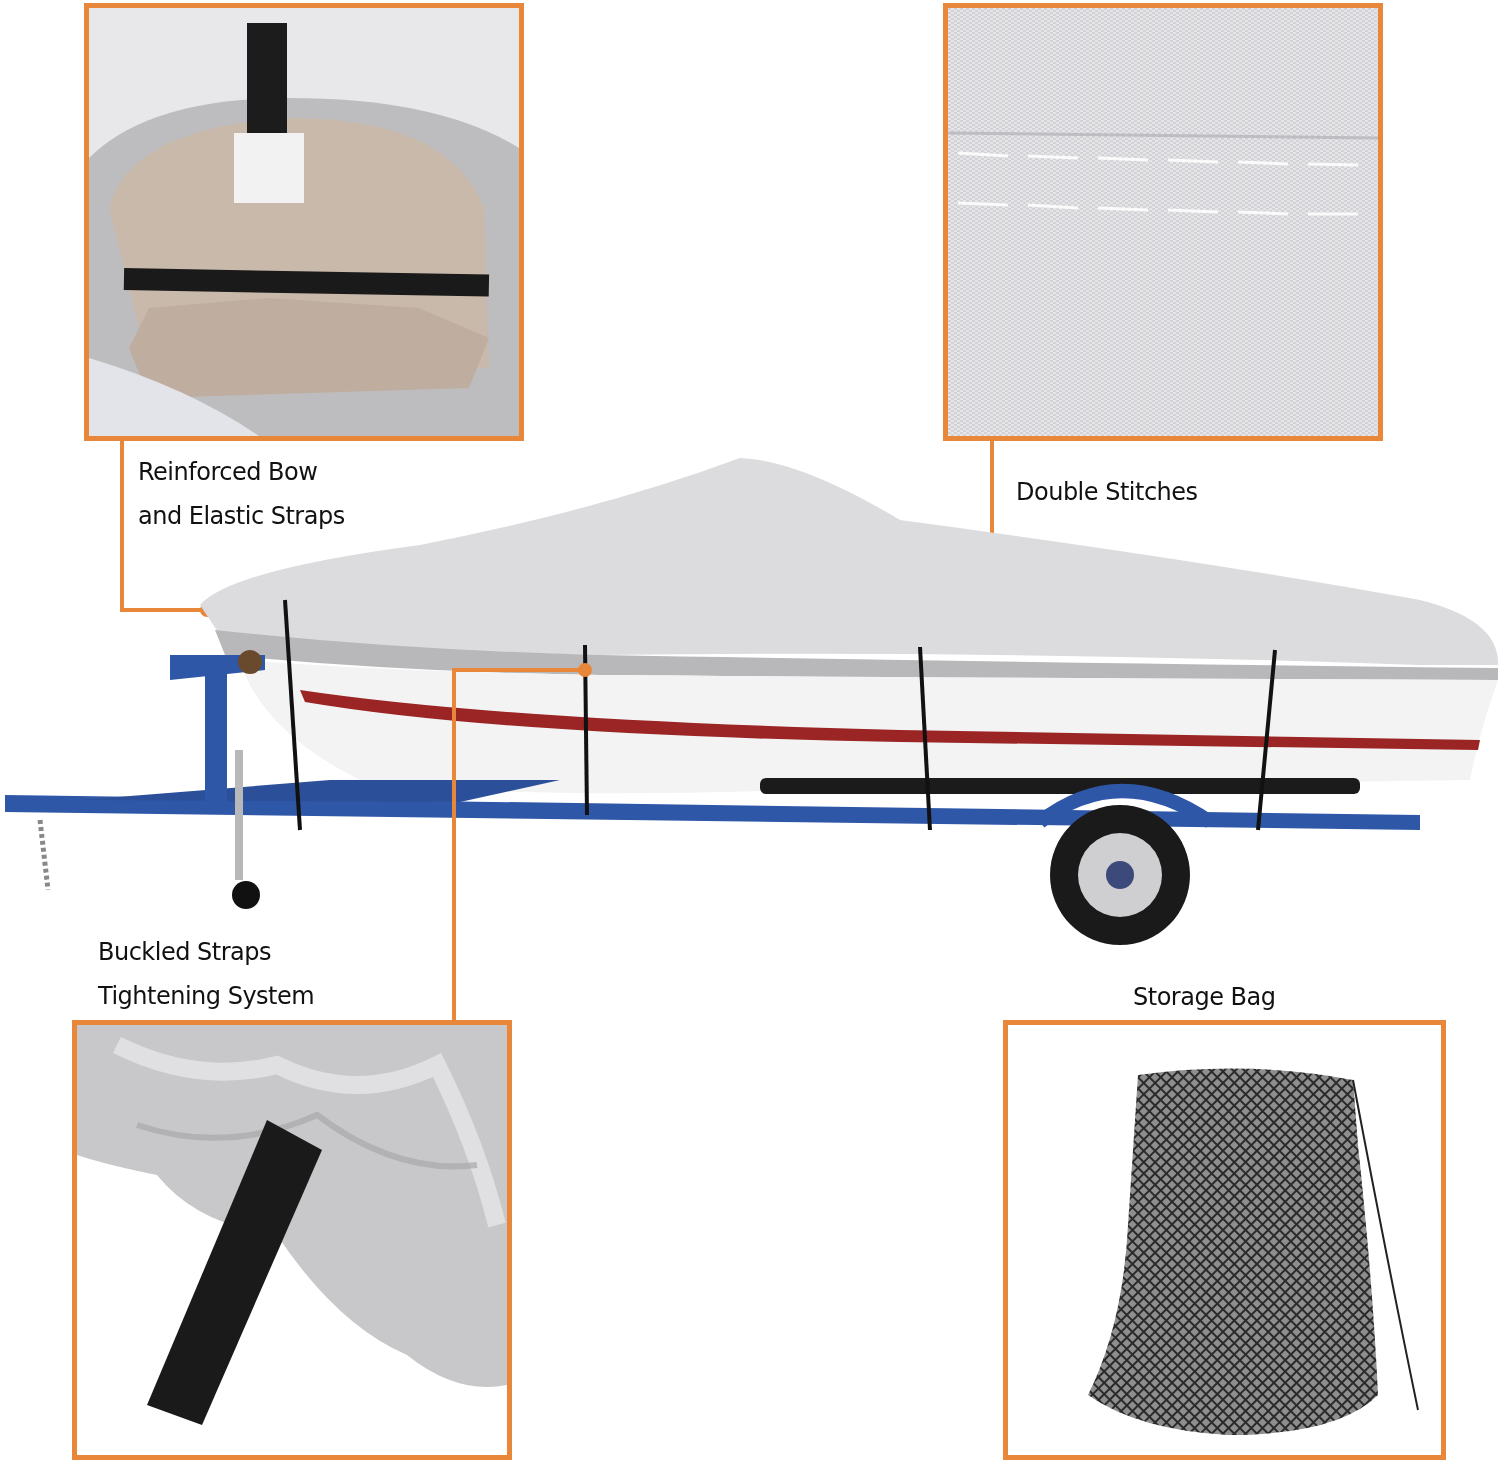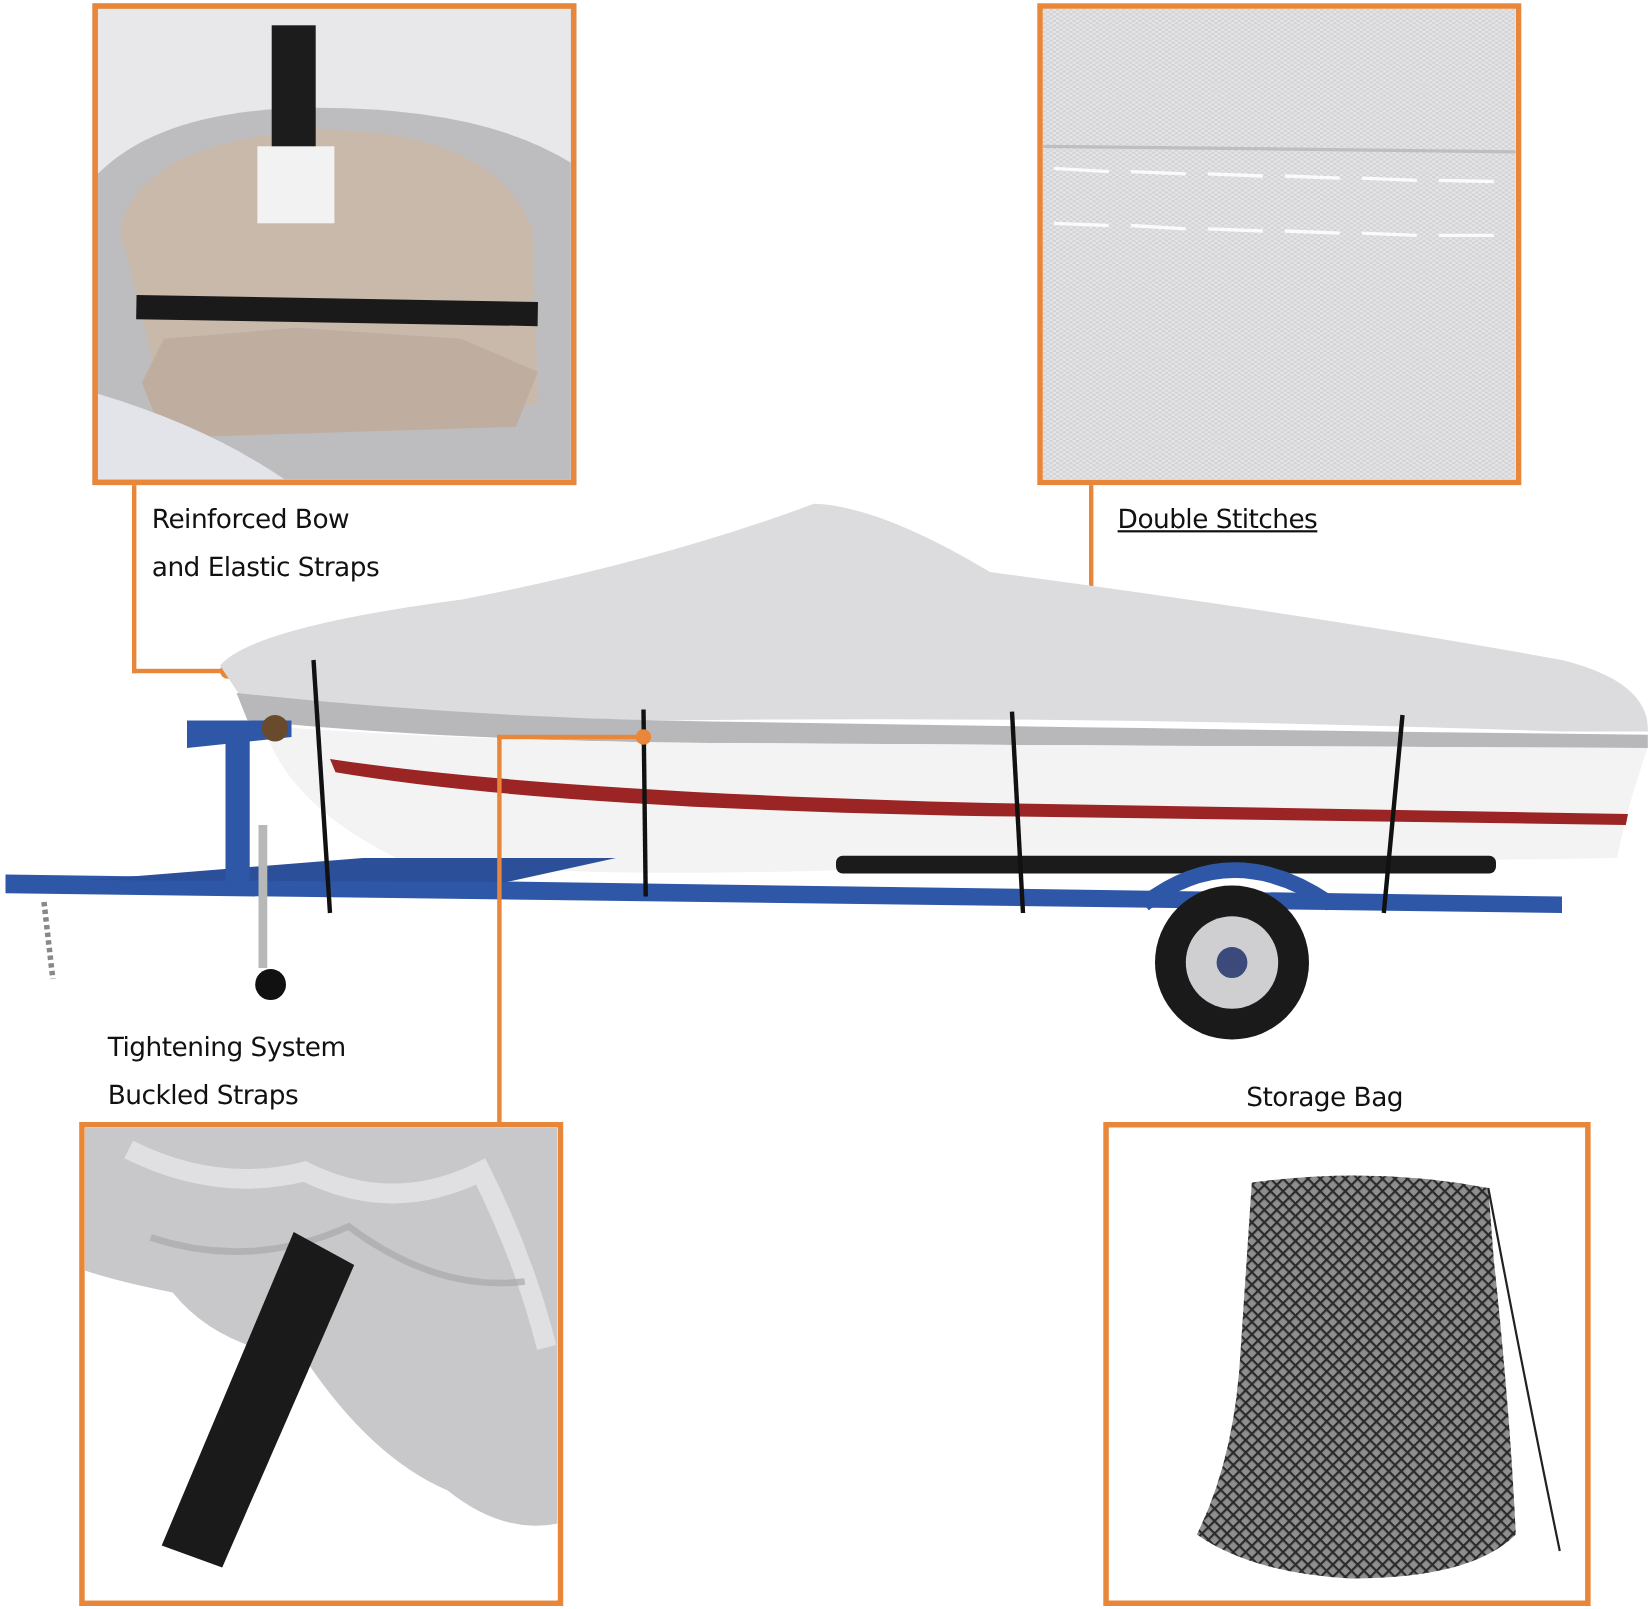--- a/index.html
+++ b/index.html
@@ -45,21 +45,21 @@
     </defs>
     <rect width="430" height="428" fill="url(#weave)"></rect>
     <line x1="0" y1="125" x2="430" y2="130" stroke="#bdbdc2" stroke-width="3"></line>
     <path d="M10 145 L60 148 M80 148 L130 150 M150 150 L200 152 M220 152 L270 154 M290 154 L340 156 M360 156 L410 157" stroke="#fafafa" stroke-width="3"></path>
     <path d="M10 195 L60 197 M80 197 L130 200 M150 200 L200 202 M220 202 L270 204 M290 204 L340 206 M360 206 L410 206" stroke="#fafafa" stroke-width="3"></path>
   </svg>
 </div>
 <div class="vline" style="left:990px;top:441px;width:4px;height:196px;"></div>
 <div class="hline" style="left:932px;top:633px;width:62px;height:4px;"></div>
 <div class="dot" style="left:926px;top:628px;"></div>
-<div class="label" style="left:1016px;top:450px;text-decoration:underline;">
+<div class="label" style="left:1016px;top:470px;">
   <div>Double Stitches</div>
 </div>
 
 <svg class="abs" style="left:0;top:450px;" width="1500" height="500" viewBox="0 0 1500 500">
 
   <path d="M200 155 Q230 120 420 95 Q600 60 740 8 Q800 10 900 70 Q1200 110 1420 150 Q1500 170 1498 215 L1420 215 Q1000 200 600 205 Q350 200 220 185 Z" fill="#dcdcde"></path>
   <path d="M215 180 Q400 200 600 205 Q1000 212 1498 218 L1498 230 Q1000 228 600 225 Q400 222 225 205 Z" fill="#b8b8bb"></path>
 
   <path d="M240 210 Q260 280 360 330 Q500 350 800 340 L1470 330 Q1480 280 1498 230 Q1000 228 600 225 Q400 222 240 210 Z" fill="#f3f3f3"></path>
   <path d="M300 240 Q500 270 900 280 L1480 290 L1478 300 L900 292 Q500 285 305 252 Z" fill="#9b2424"></path>
@@ -84,22 +84,22 @@
   <line x1="585" y1="195" x2="587" y2="365" stroke="#111" stroke-width="4"></line>
   <line x1="920" y1="197" x2="930" y2="380" stroke="#111" stroke-width="4"></line>
   <line x1="1275" y1="200" x2="1258" y2="380" stroke="#111" stroke-width="4"></line>
 </svg>
 
 <div class="dot" style="left:578px;top:663px;"></div>
 <div class="hline" style="left:452px;top:668px;width:132px;height:4px;"></div>
 <div class="vline" style="left:452px;top:668px;width:4px;height:355px;"></div>
 
 <div class="label" style="left:98px;top:930px;">
+  <div>Buckled Straps</div>
   <div>Tightening System</div>
-  <div>Buckled Straps</div>
 </div>
 
 <div class="frame" style="left:72px;top:1020px;width:440px;height:440px;">
   <svg width="430" height="430" viewBox="0 0 430 430">
     <rect width="430" height="430" fill="#ffffff"></rect>
     <path d="M0 0 L430 0 L430 360 Q380 370 330 330 Q260 300 200 210 Q120 200 80 150 Q30 140 0 130 Z" fill="#c8c8ca"></path>
     <path d="M40 20 Q120 60 200 40 Q280 80 360 40 Q400 120 420 200" stroke="#e6e6e8" stroke-width="18" fill="none" opacity="0.8"></path>
     <path d="M60 100 Q150 130 240 90 Q320 150 400 140" stroke="#a8a8ab" stroke-width="6" fill="none" opacity="0.7"></path>
     <path d="M190 95 L245 125 L125 400 L70 380 Z" fill="#1a1a1a"></path>
   </svg>

